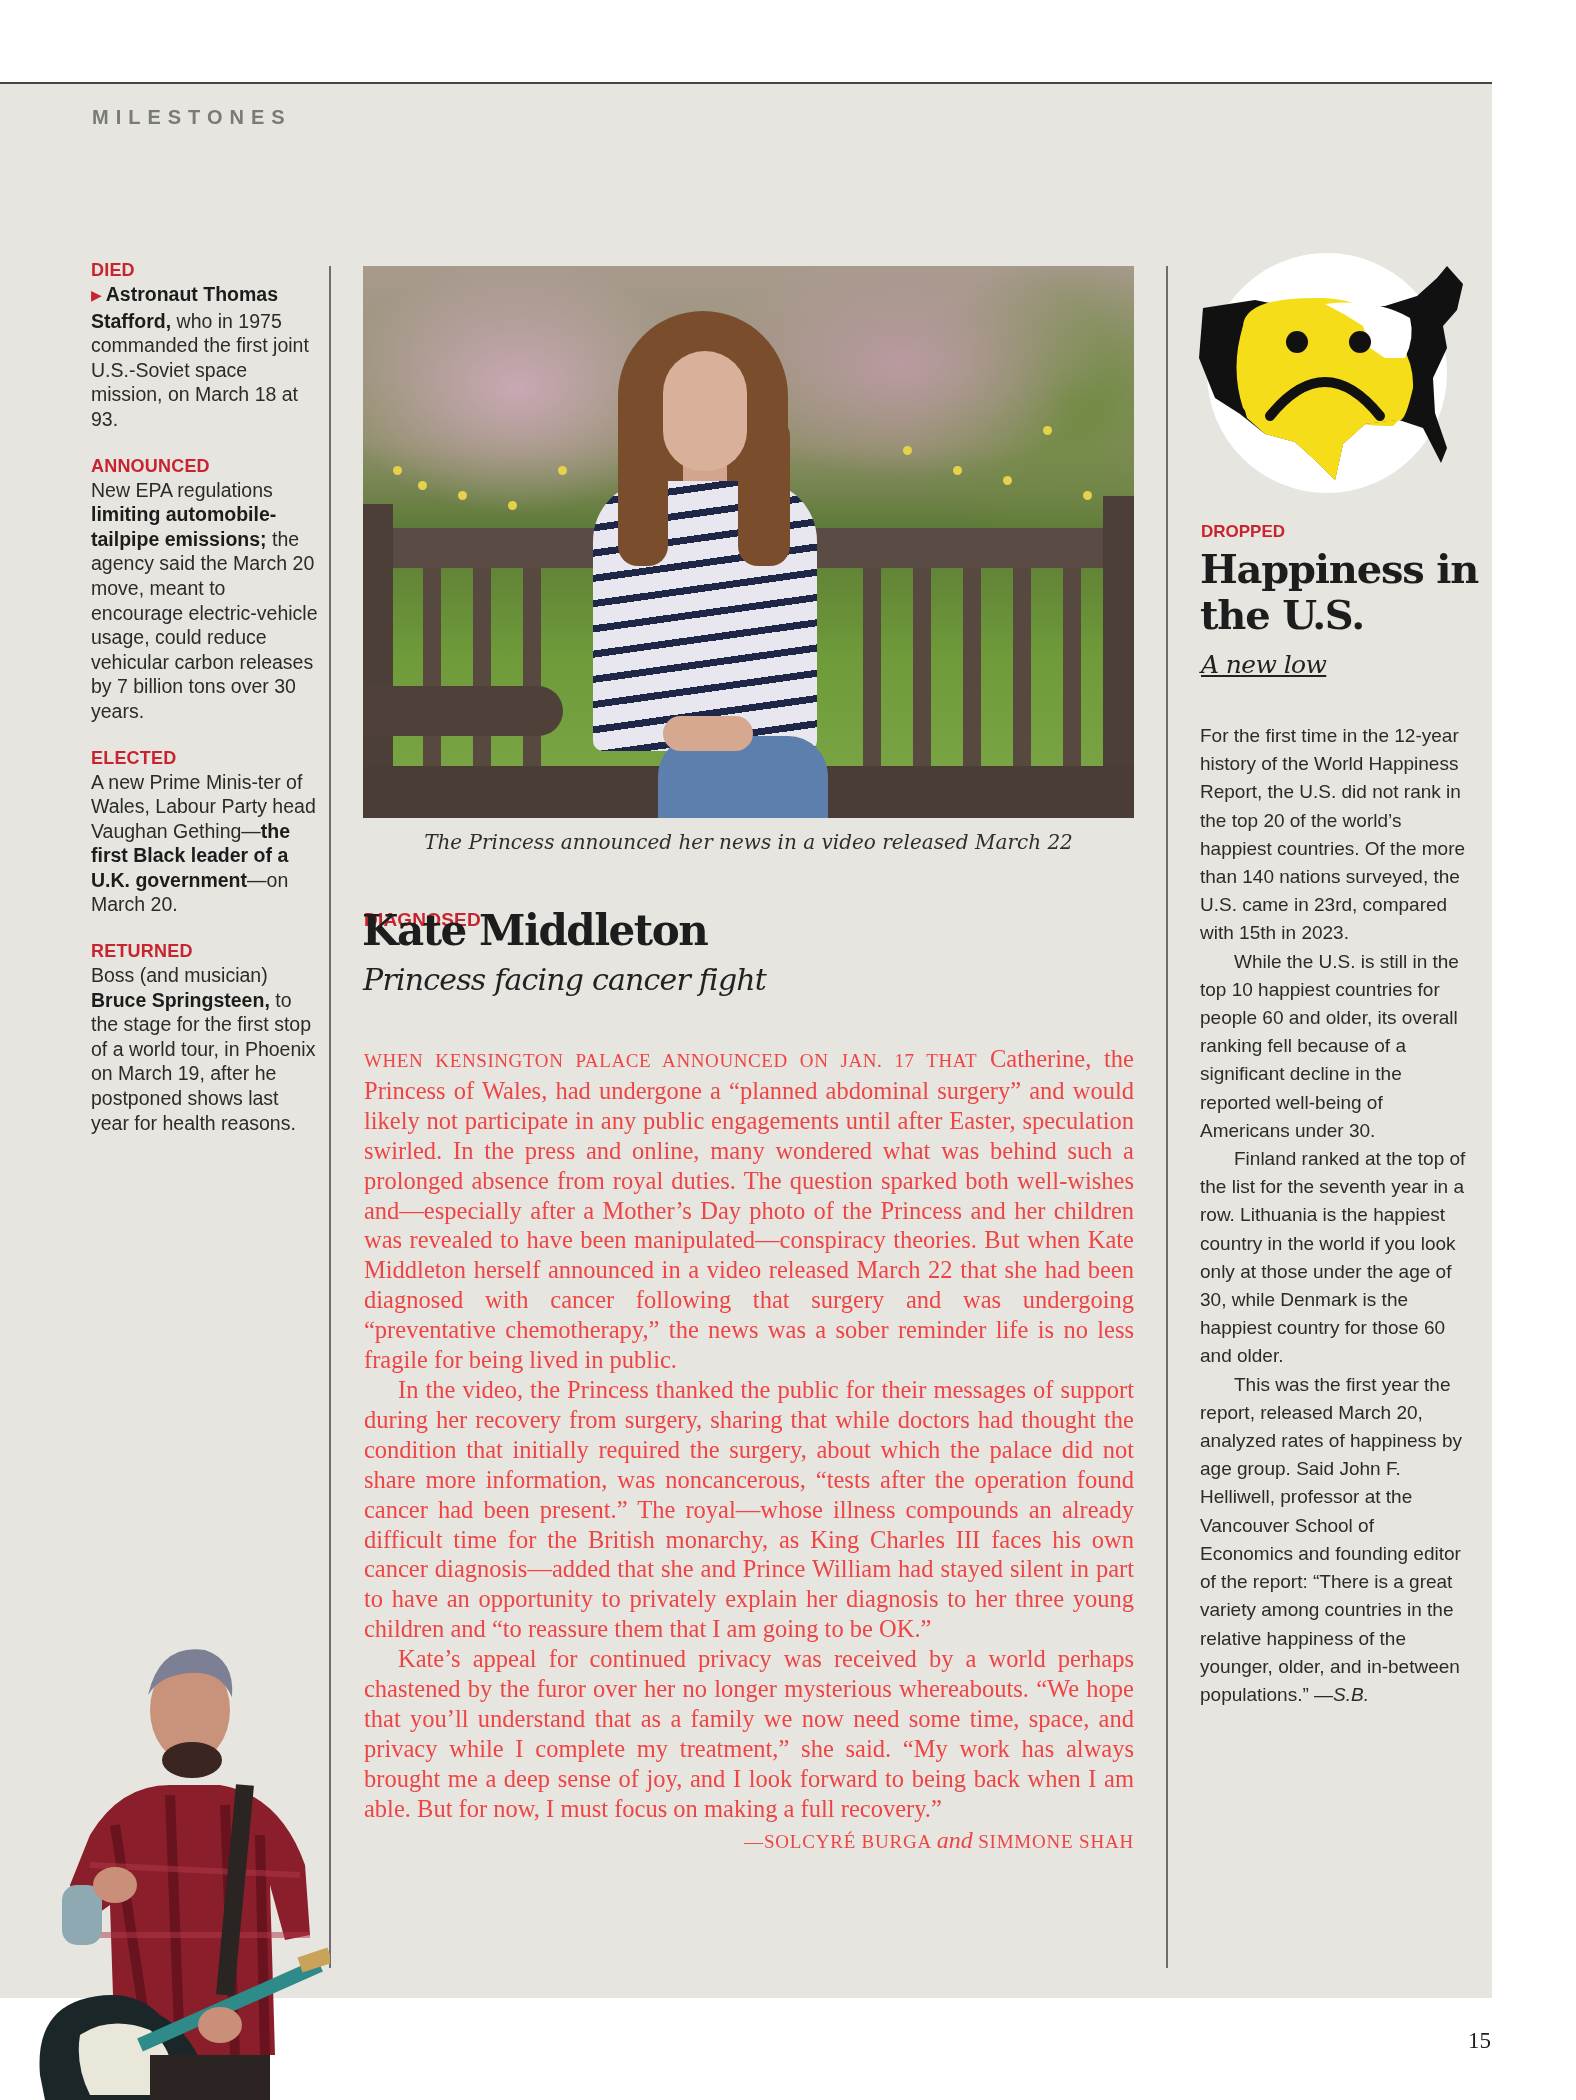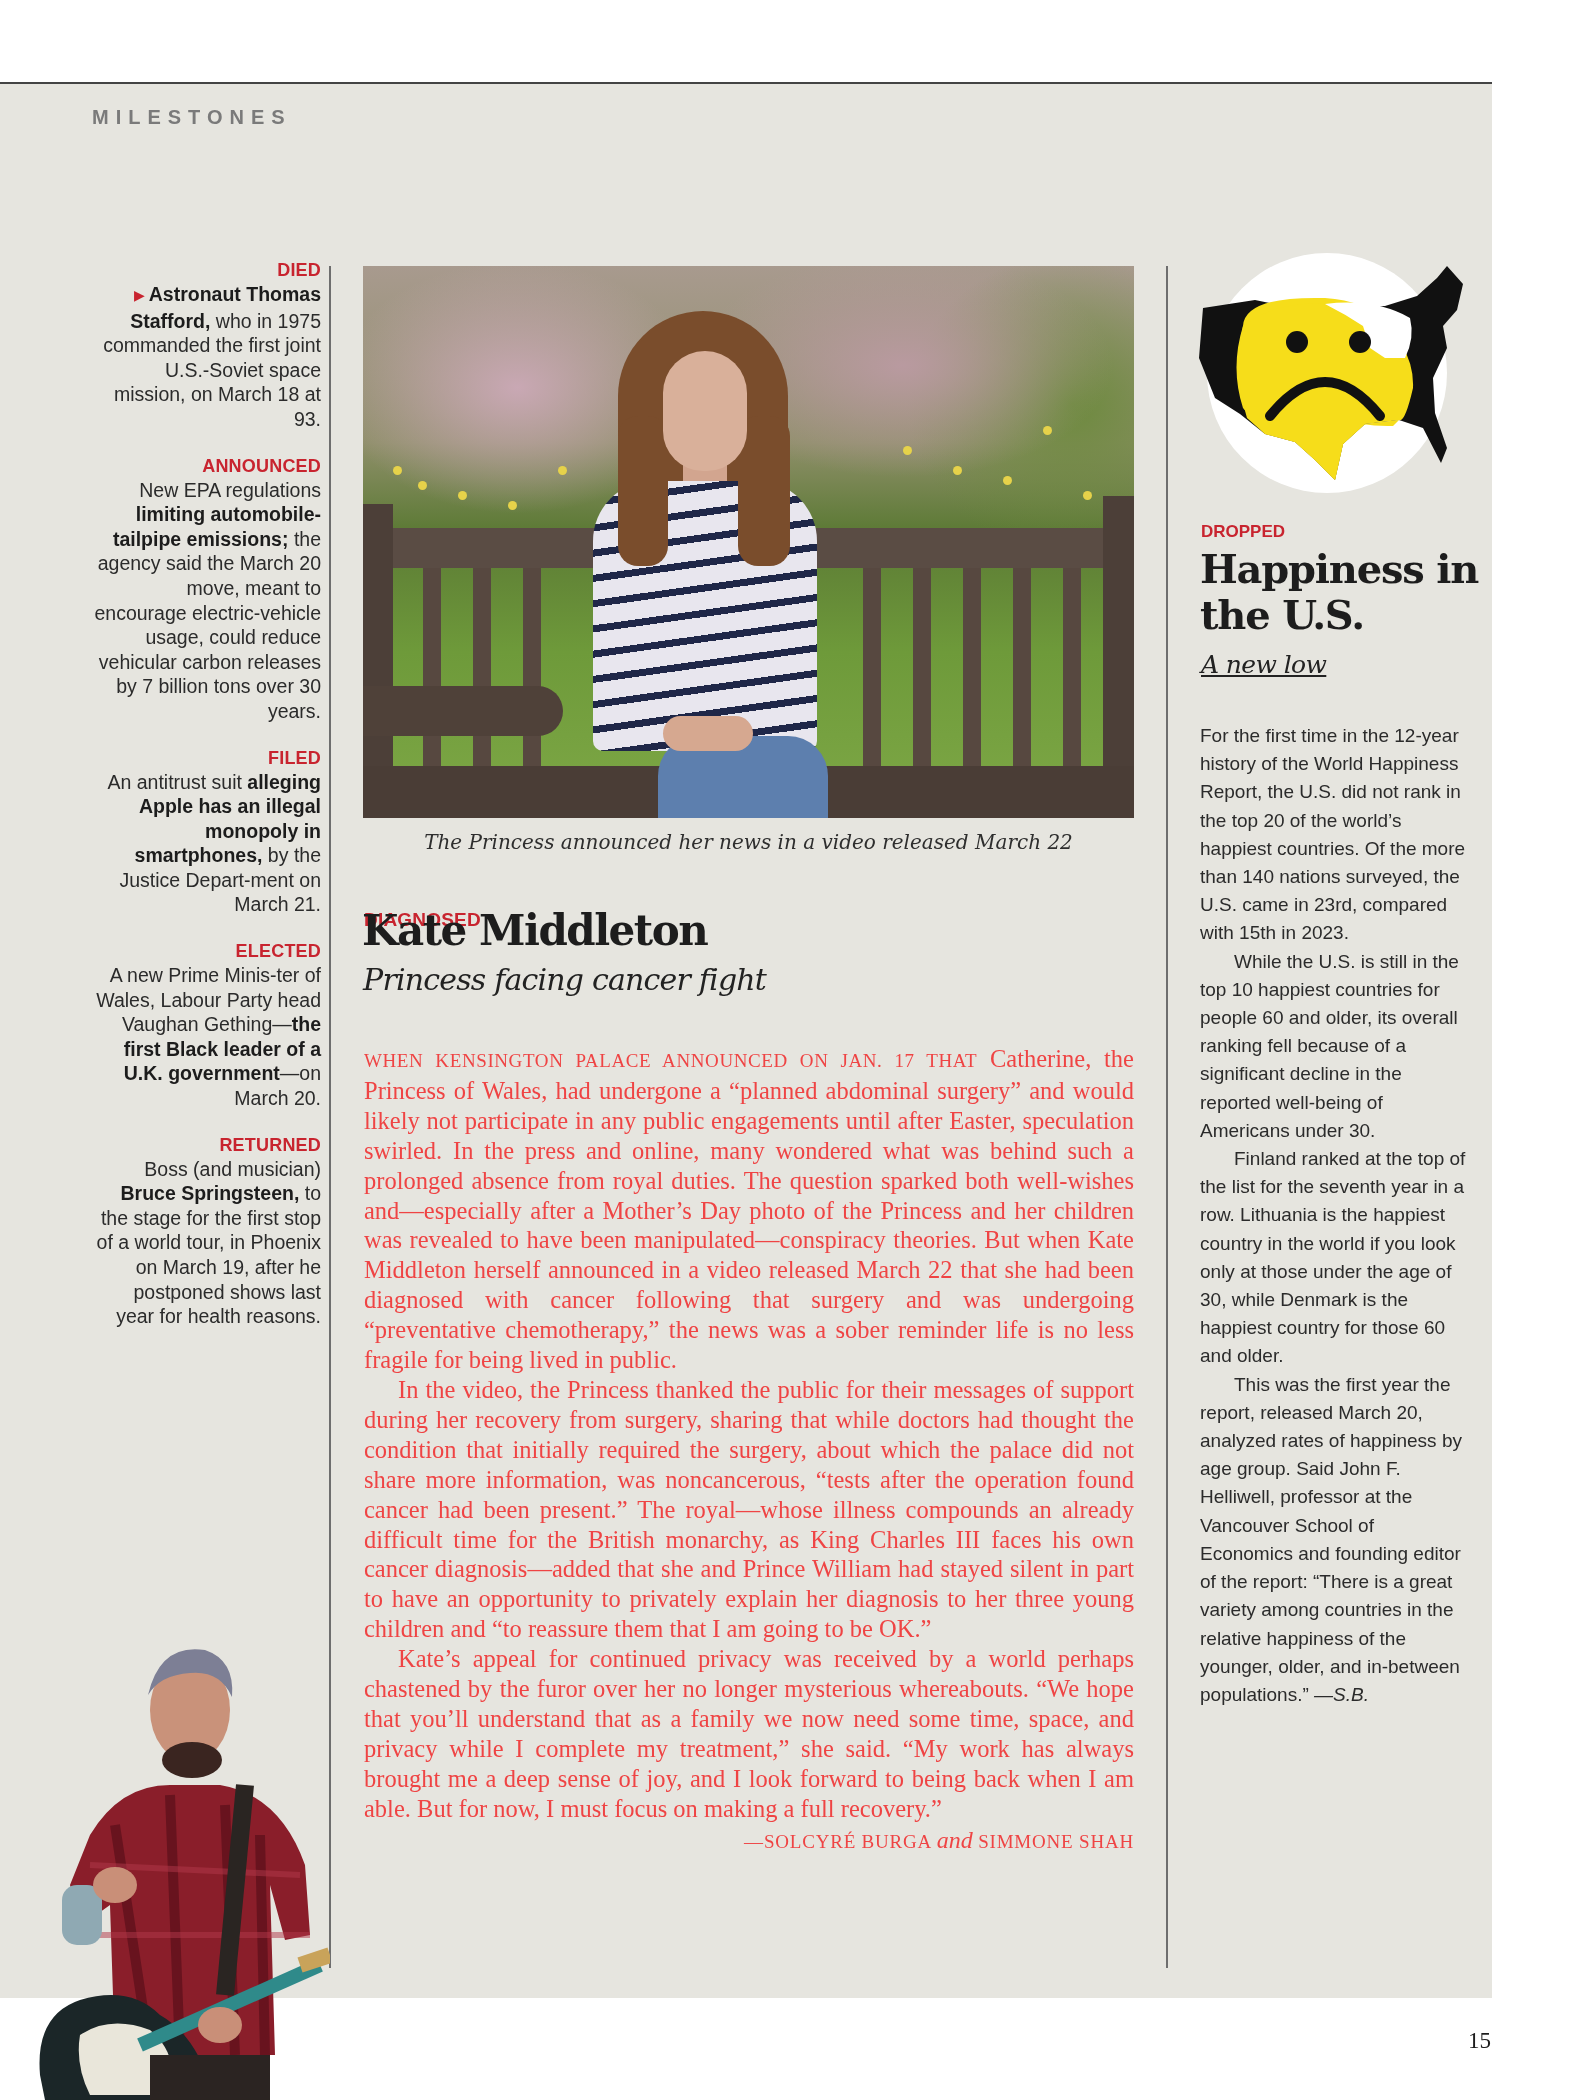--- a/index.html
+++ b/index.html
@@ -10,21 +10,21 @@
   .panel { position: absolute; left: 0; top: 84px; width: 1492px; height: 1914px; background: #e6e5df; }
 
   .section-label {
     position: absolute; left: 92px; top: 106px;
     font-family: "Liberation Sans", sans-serif; font-weight: 700; font-size: 20px;
     letter-spacing: 7px; color: #7a7a7a;
   }
 
   
   .left-col { position: absolute; left: 91px; top: 258px; width: 230px; font-size: 19.5px; line-height: 24.6px; color: #2b2b2b; }
-  .ms-block { margin-bottom: 22px; text-align: right; }
+  .ms-block { margin-bottom: 22px; }
   .ms-kicker { font-weight: 700; color: #c8242f; font-size: 18px; line-height: 24px; letter-spacing: 0.2px; }
   .ms-text b { color: #1c1c1c; }
   .tri { color: #c8242f; font-size: 14px; display: inline-block; margin-right: 4px; transform: translateY(-1px); }
 
   .divider { position: absolute; width: 2px; background: #6e6e6e; }
   .divider.left { left: 329px; top: 266px; height: 1702px; }
   .divider.right { left: 1166px; top: 266px; height: 1702px; }
 
   
   .photo {
@@ -96,24 +96,20 @@
 <div class="section-label">MILESTONES</div>
 
 <div class="left-col">
   <div class="ms-block">
     <div class="ms-kicker">DIED</div>
     <div class="ms-text"><span class="tri">▶</span><b>Astronaut Thomas Stafford,</b><span> who in 1975 commanded the first joint U.S.-Soviet space mission, on March 18 at 93.</span></div>
   </div>
   <div class="ms-block">
     <div class="ms-kicker">ANNOUNCED</div>
     <div class="ms-text"><span>New EPA regulations </span><b>limiting automobile-tailpipe emissions;</b><span> the agency said the March 20 move, meant to encourage electric-vehicle usage, could reduce vehicular carbon releases by 7 billion tons over 30 years.</span></div>
-  </div>
-  <div class="ms-block">
-    <div class="ms-kicker">FILED</div>
-    <div class="ms-text"><span>An antitrust suit </span><b>alleging Apple has an illegal monopoly in smartphones,</b><span> by the Justice Depart-ment on March 21.</span></div>
   </div>
   <div class="ms-block">
     <div class="ms-kicker">ELECTED</div>
     <div class="ms-text"><span>A new Prime Minis-ter of Wales, Labour Party head Vaughan Gething—</span><b>the first Black leader of a U.K. government</b><span>—on March 20.</span></div>
   </div>
   <div class="ms-block">
     <div class="ms-kicker">RETURNED</div>
     <div class="ms-text"><span>Boss (and musician) </span><b>Bruce Springsteen,</b><span> to the stage for the first stop of a world tour, in Phoenix on March 19, after he postponed shows last year for health reasons.</span></div>
   </div>
 </div>

